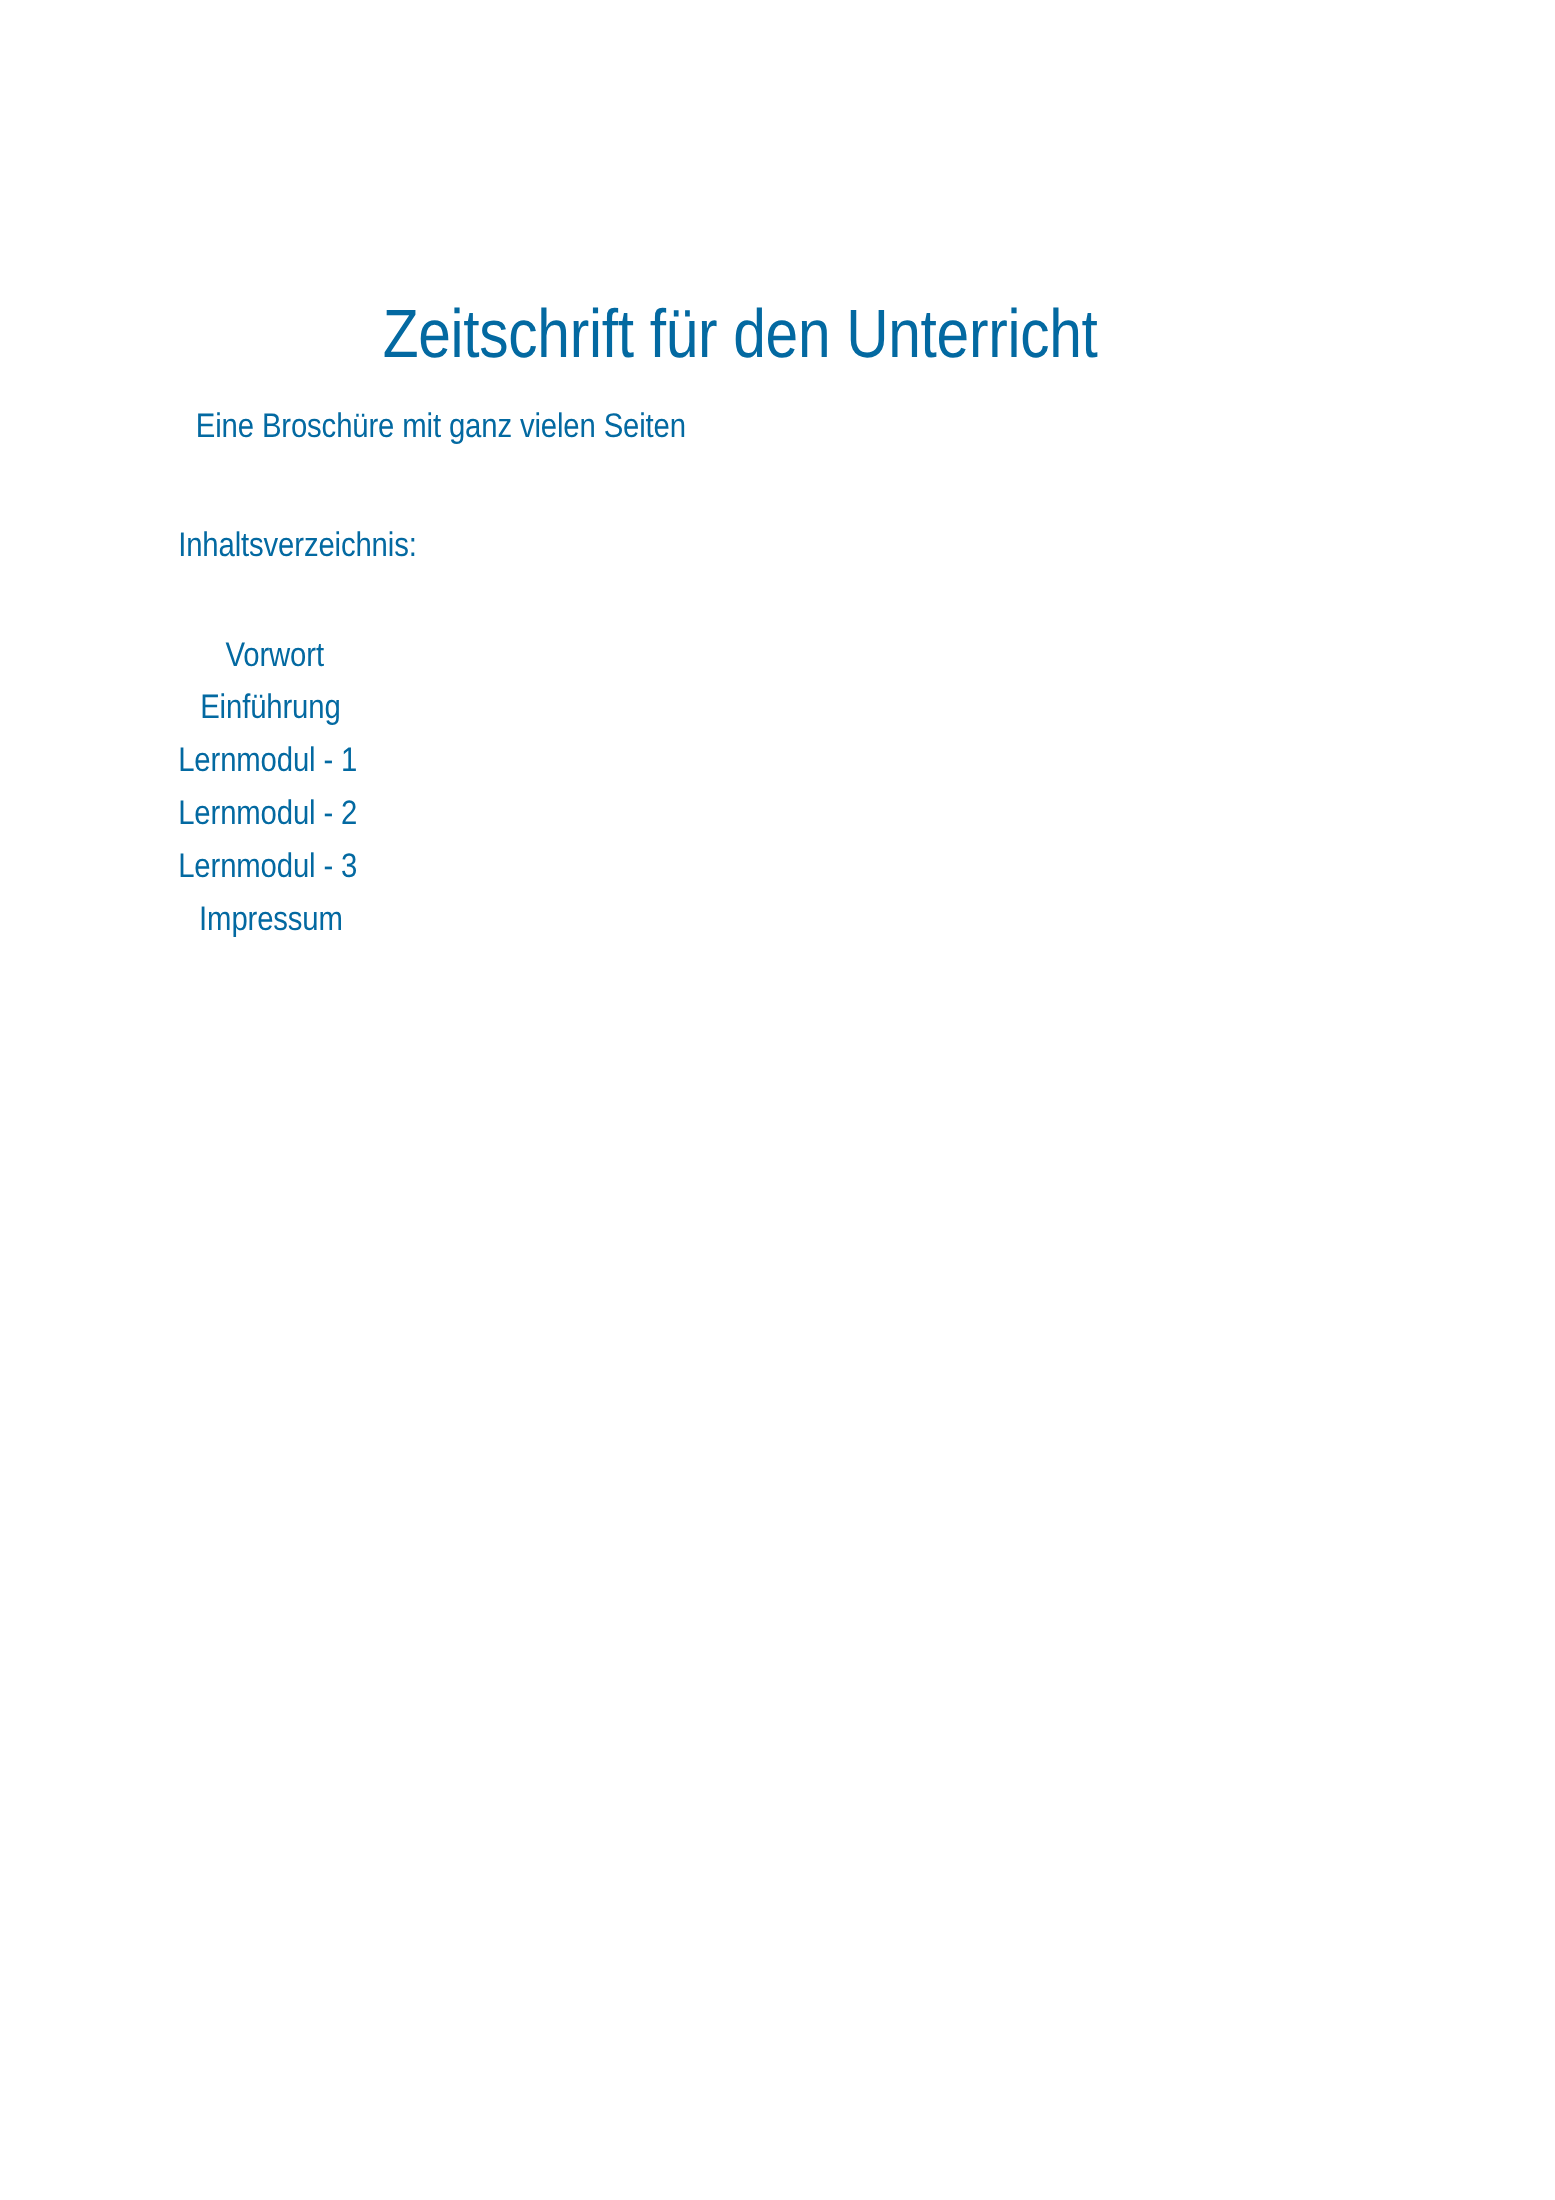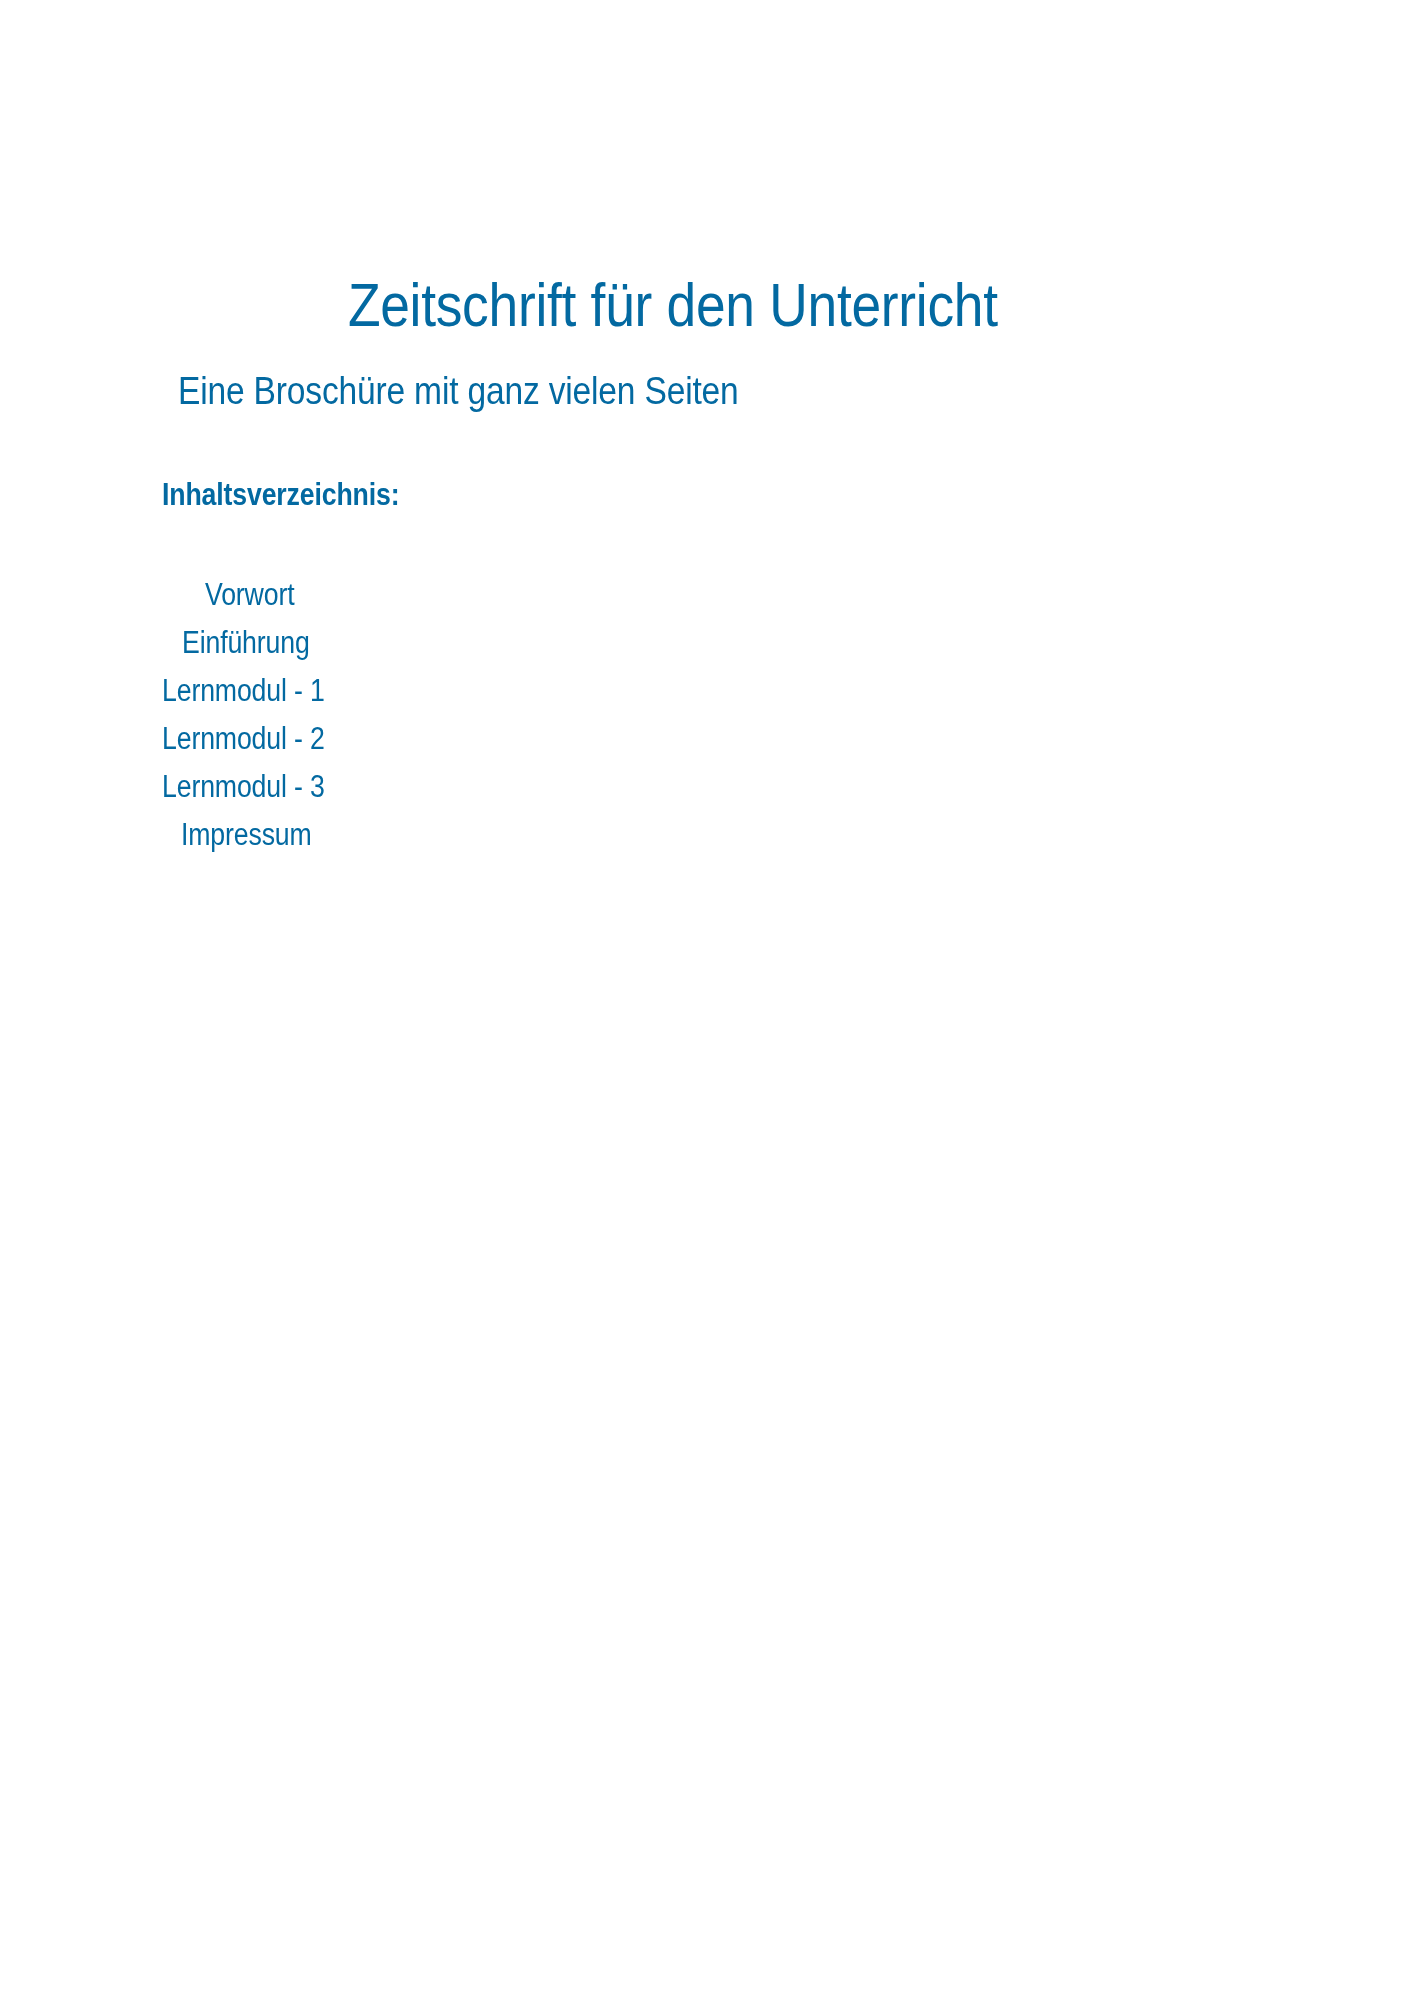--- a/index.html
+++ b/index.html
@@ -42,31 +42,31 @@
     font-weight: 400;
   }
   .doc-title .shift {
     position: relative;
     left: -34px;
   }
   .doc-subtitle {
     position: absolute;
     top: 371px;
     left: 178px;
-    font-size: 39px;
+    font-size: 31px;
     line-height: 1;
     font-weight: 400;
   }
   .toc-heading {
     position: absolute;
     top: 479px;
     left: 162px;
     font-size: 31px;
     line-height: 1;
-    font-weight: 700;
+    font-weight: 400;
   }
   .toc-list {
     position: absolute;
     top: 571px;
     left: 162px;
     margin: 0;
     padding: 0;
     list-style: none;
     font-size: 31px;
     font-weight: 400;

